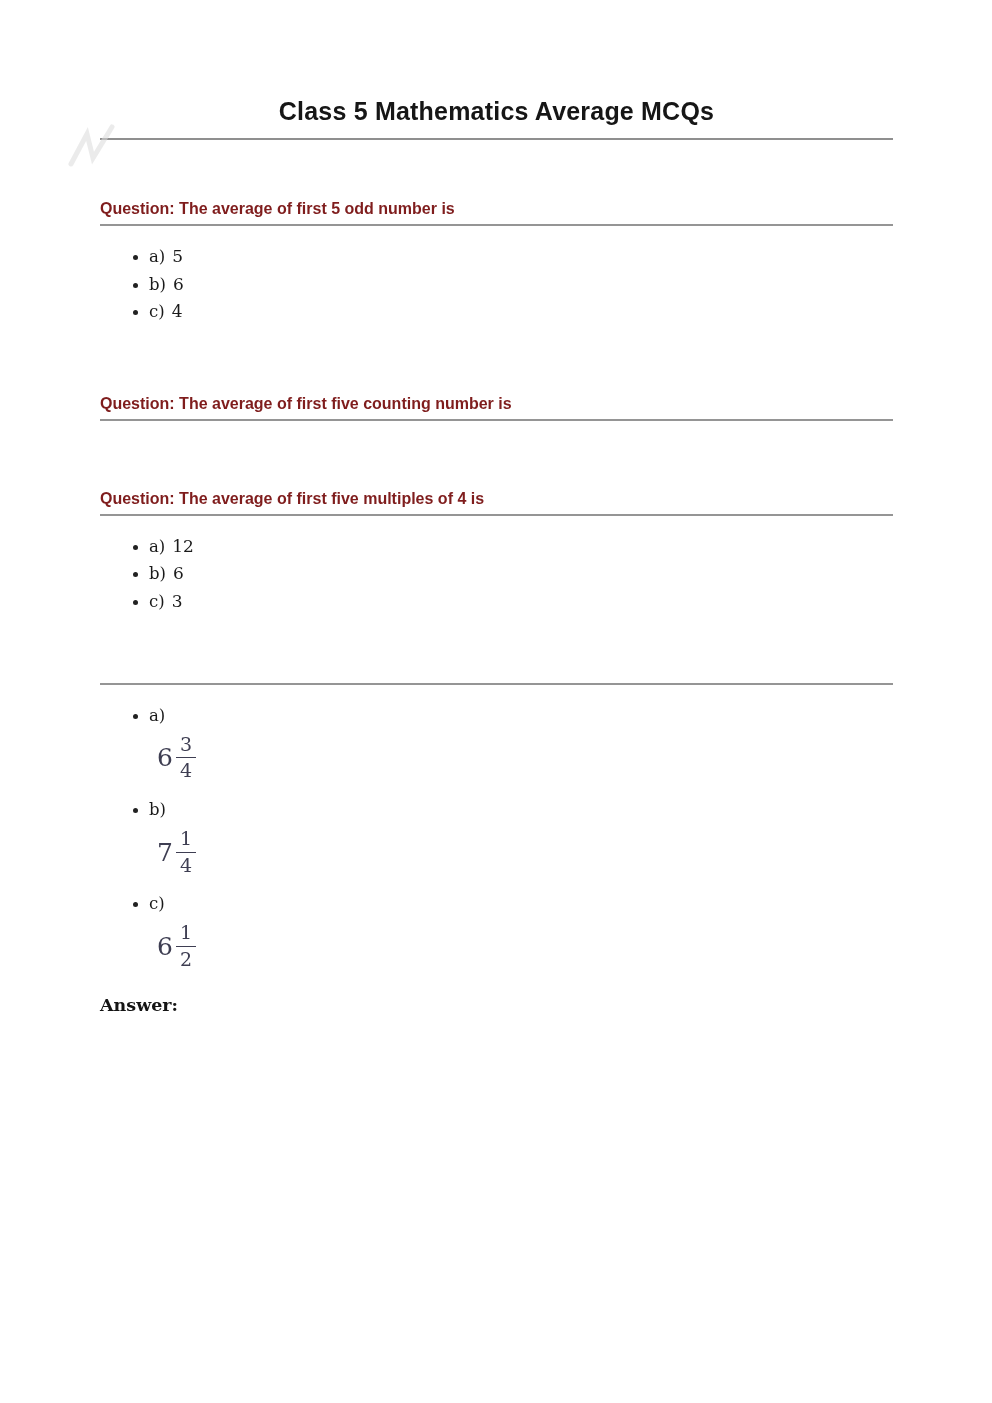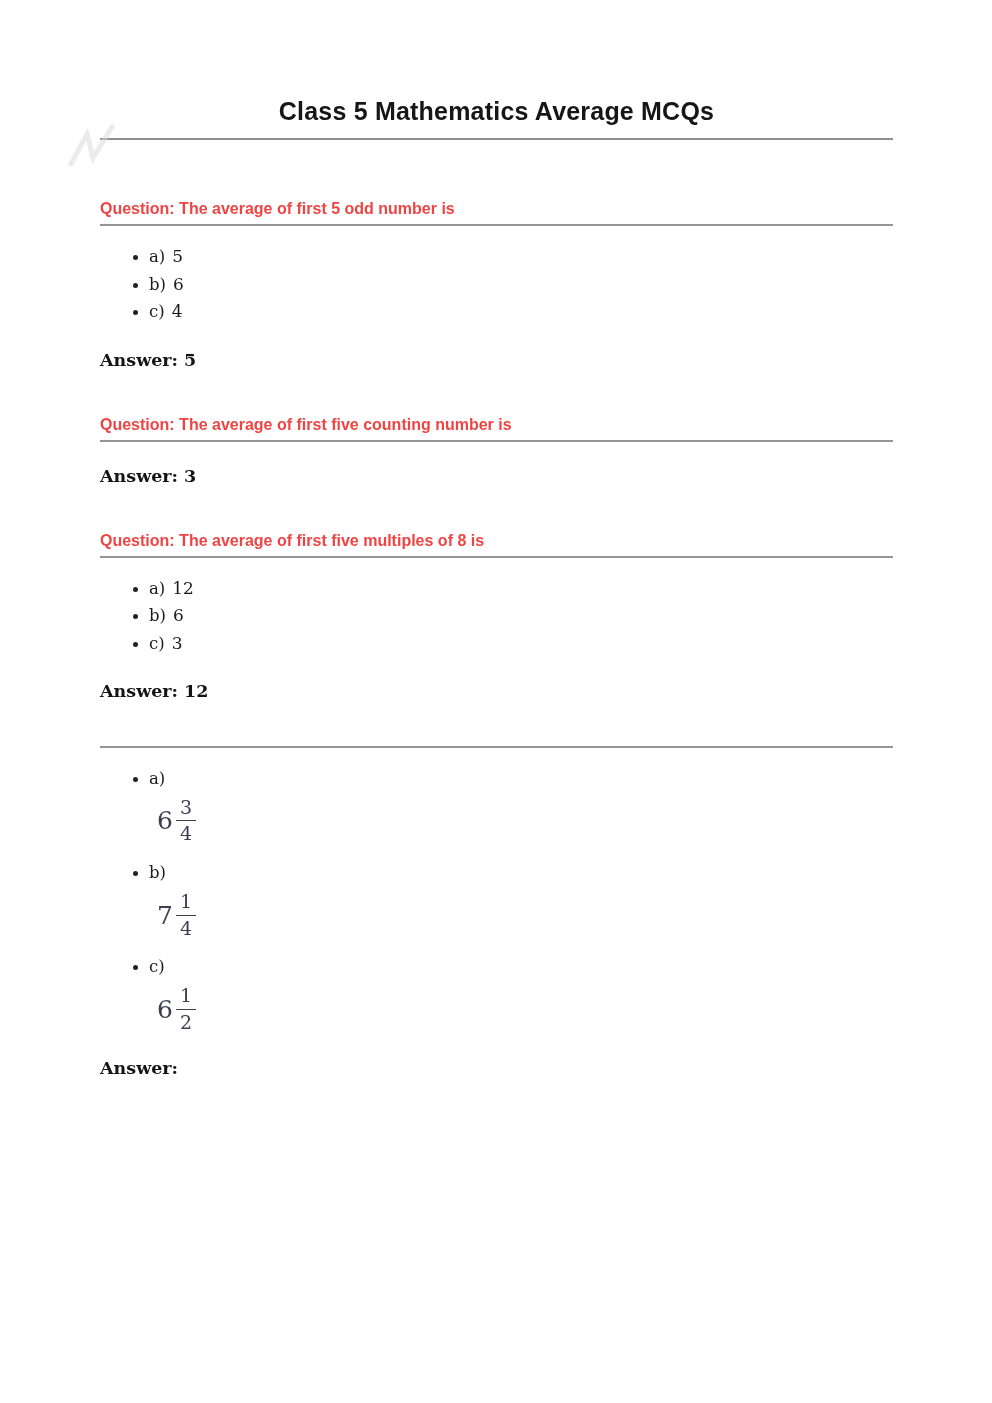--- a/index.html
+++ b/index.html
@@ -29,29 +29,29 @@
     text-align: center;
     color: #161616;
     letter-spacing: 0.2px;
   }
   .rule {
     height: 2px;
     background: #8f8f8f;
     border: none;
   }
   .title-rule { margin-top: 12px; }
-  section.question { margin-top: 44px; }
+  section.question { margin-top: 68px; }
   section.question.first { margin-top: 59px; }
   h2.q-heading {
     margin: 0;
     font-family: "Liberation Sans", sans-serif;
     font-weight: 700;
     font-size: 16px;
     line-height: 19px;
-    color: #ef4444;
+    color: #7f1d1d;
   }
   .q-rule { margin-top: 6px; background: #959595; }
   ul.options {
     margin: 17px 0 0 0;
     padding: 0 0 0 49px;
     list-style: disc outside;
   }
   ul.options li {
     font-size: 16.5px;
     line-height: 27.5px;
@@ -104,38 +104,35 @@
   </header>
 
   <section class="question first">
     <h2 class="q-heading">Question: The average of first 5 odd number is</h2>
     <div class="rule q-rule"></div>
     <ul class="options">
       <li><span class="opt-label">a)</span><span class="opt-value">5</span></li>
       <li><span class="opt-label">b)</span><span class="opt-value">6</span></li>
       <li><span class="opt-label">c)</span><span class="opt-value">4</span></li>
     </ul>
-    <p class="answer"><span class="answer-label">Answer:</span><span class="answer-value">5</span></p>
   </section>
 
   <section class="question">
     <h2 class="q-heading">Question: The average of first five counting number is</h2>
     <div class="rule q-rule"></div>
-    <p class="answer"><span class="answer-label">Answer:</span><span class="answer-value">3</span></p>
   </section>
 
   <section class="question">
-    <h2 class="q-heading">Question: The average of first five multiples of 8 is</h2>
+    <h2 class="q-heading">Question: The average of first five multiples of 4 is</h2>
     <div class="rule q-rule"></div>
     <ul class="options">
       <li><span class="opt-label">a)</span><span class="opt-value">12</span></li>
       <li><span class="opt-label">b)</span><span class="opt-value">6</span></li>
       <li><span class="opt-label">c)</span><span class="opt-value">3</span></li>
     </ul>
-    <p class="answer"><span class="answer-label">Answer:</span><span class="answer-value">12</span></p>
   </section>
 
   <section class="question">
     <div class="rule q-rule"></div>
     <ul class="options">
       <li class="option-frac">
         <span class="opt-label">a)</span>
         <div class="mixed">
           <span class="whole">6</span>
           <span class="vfrac">

